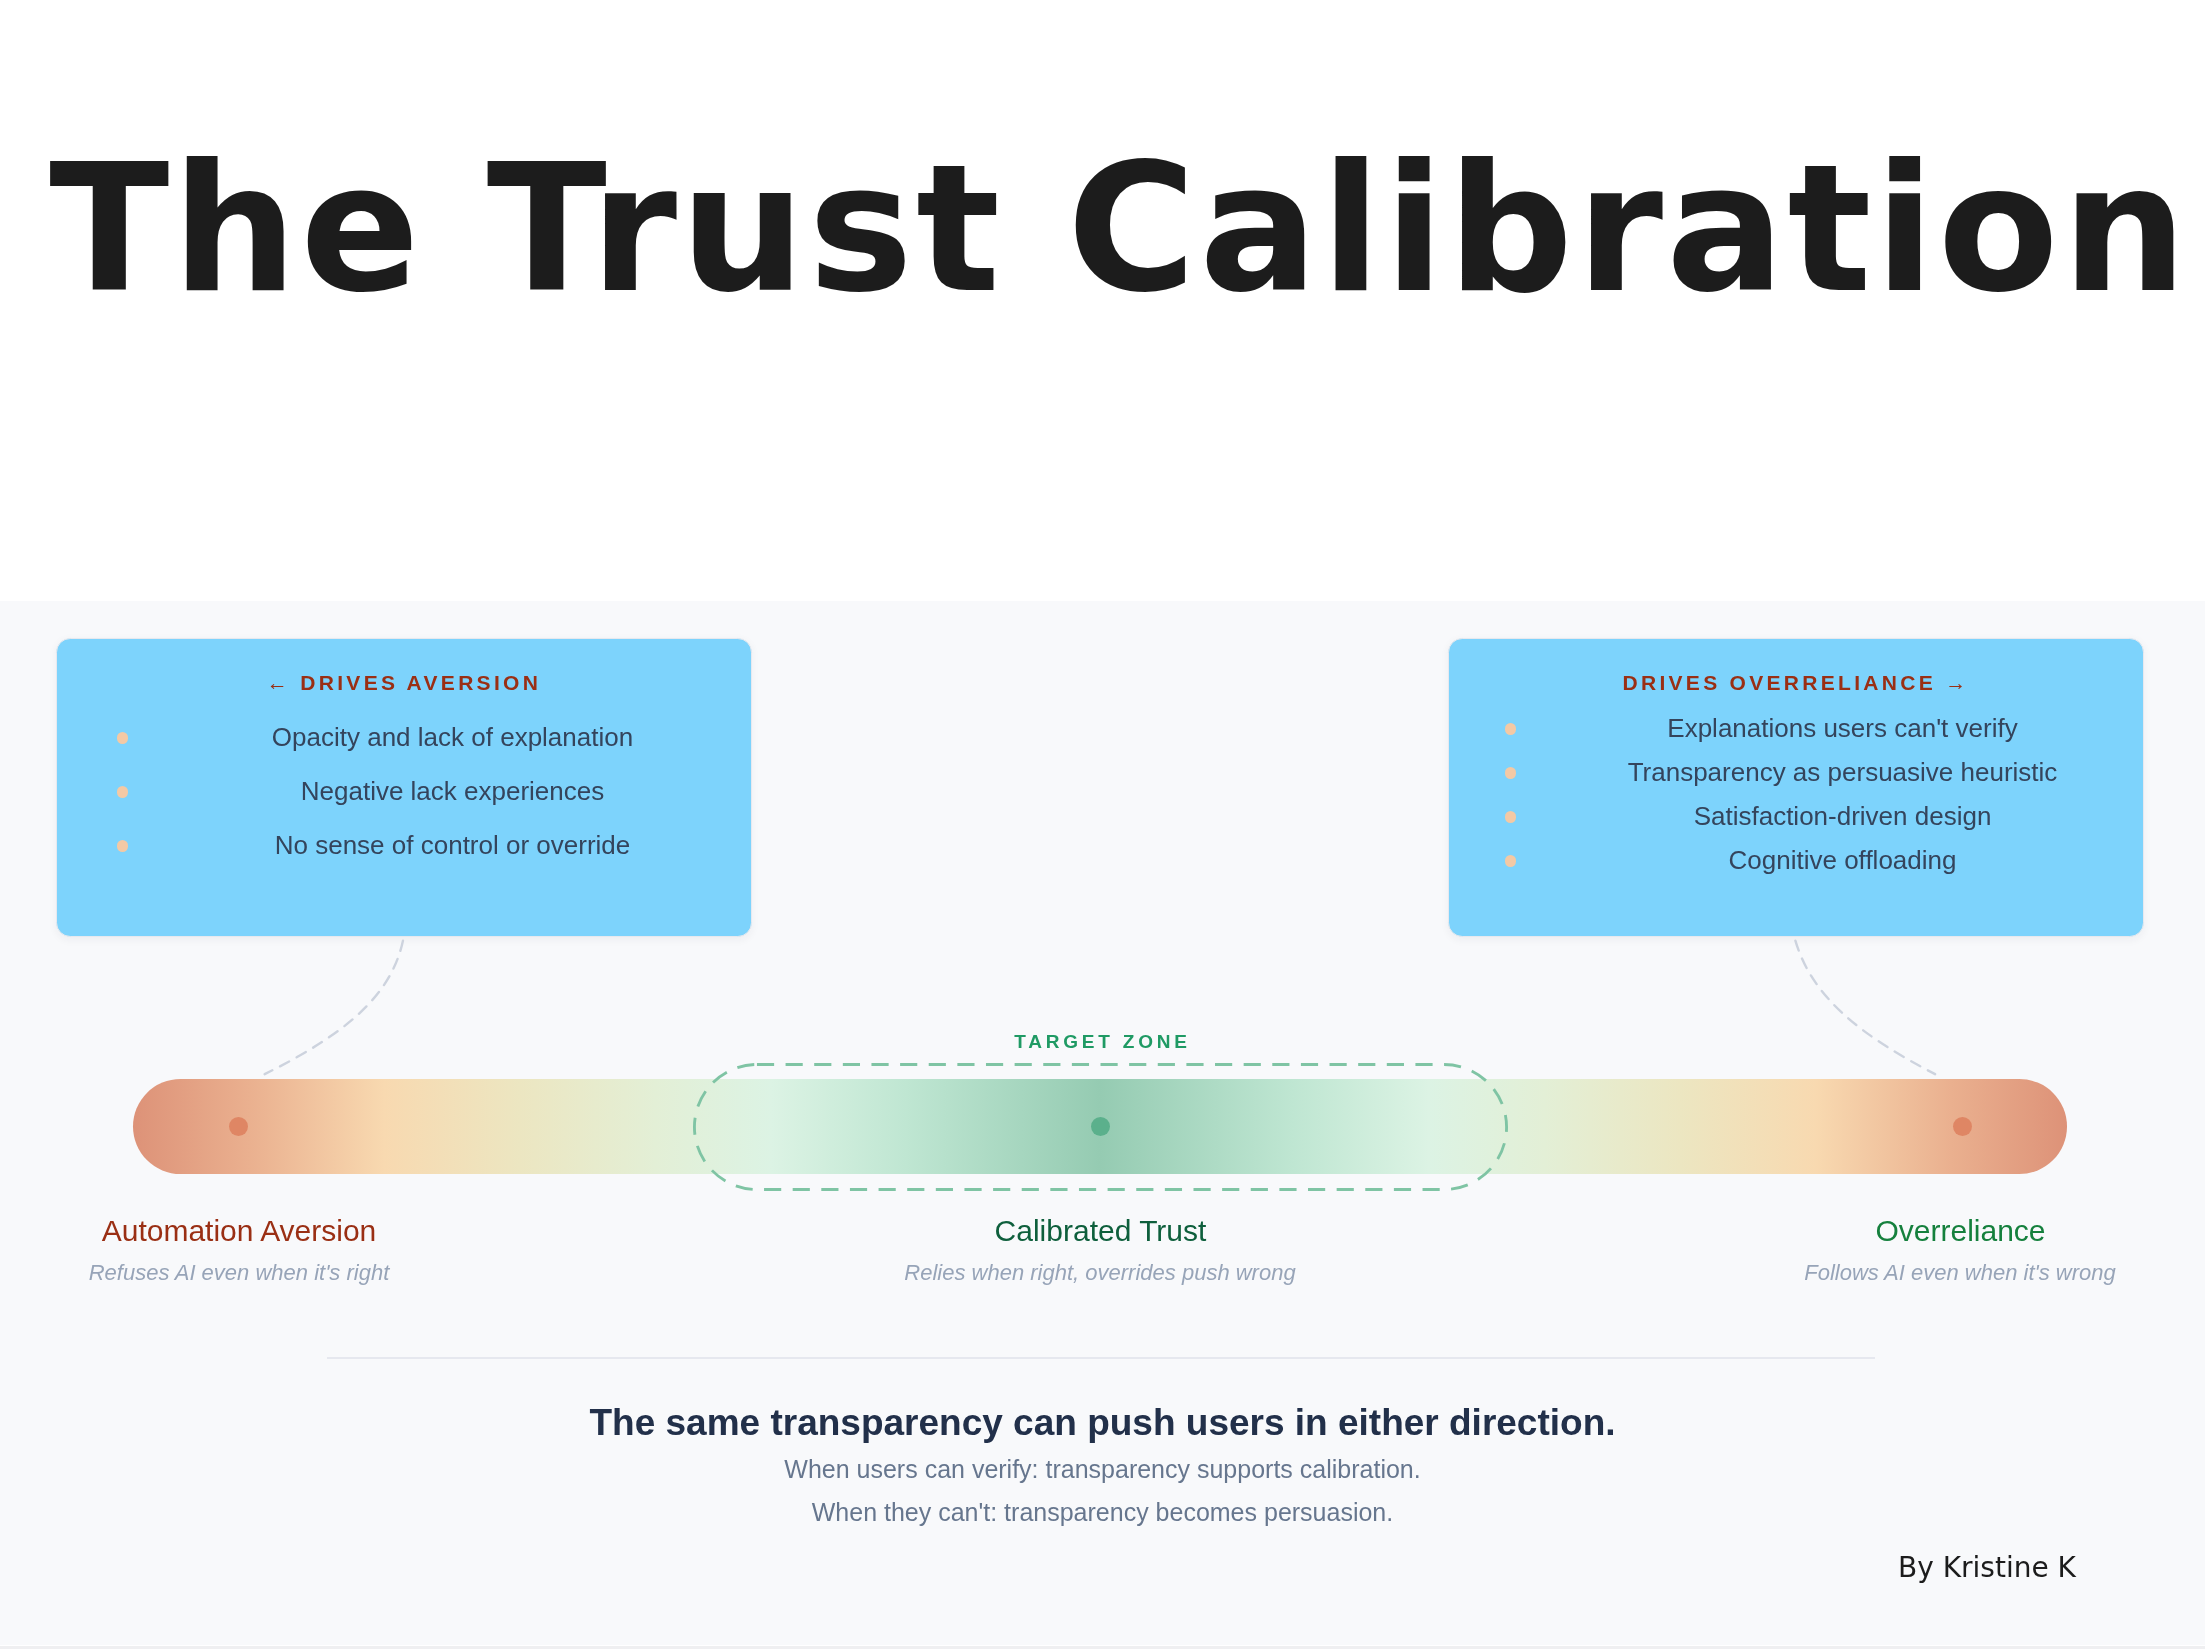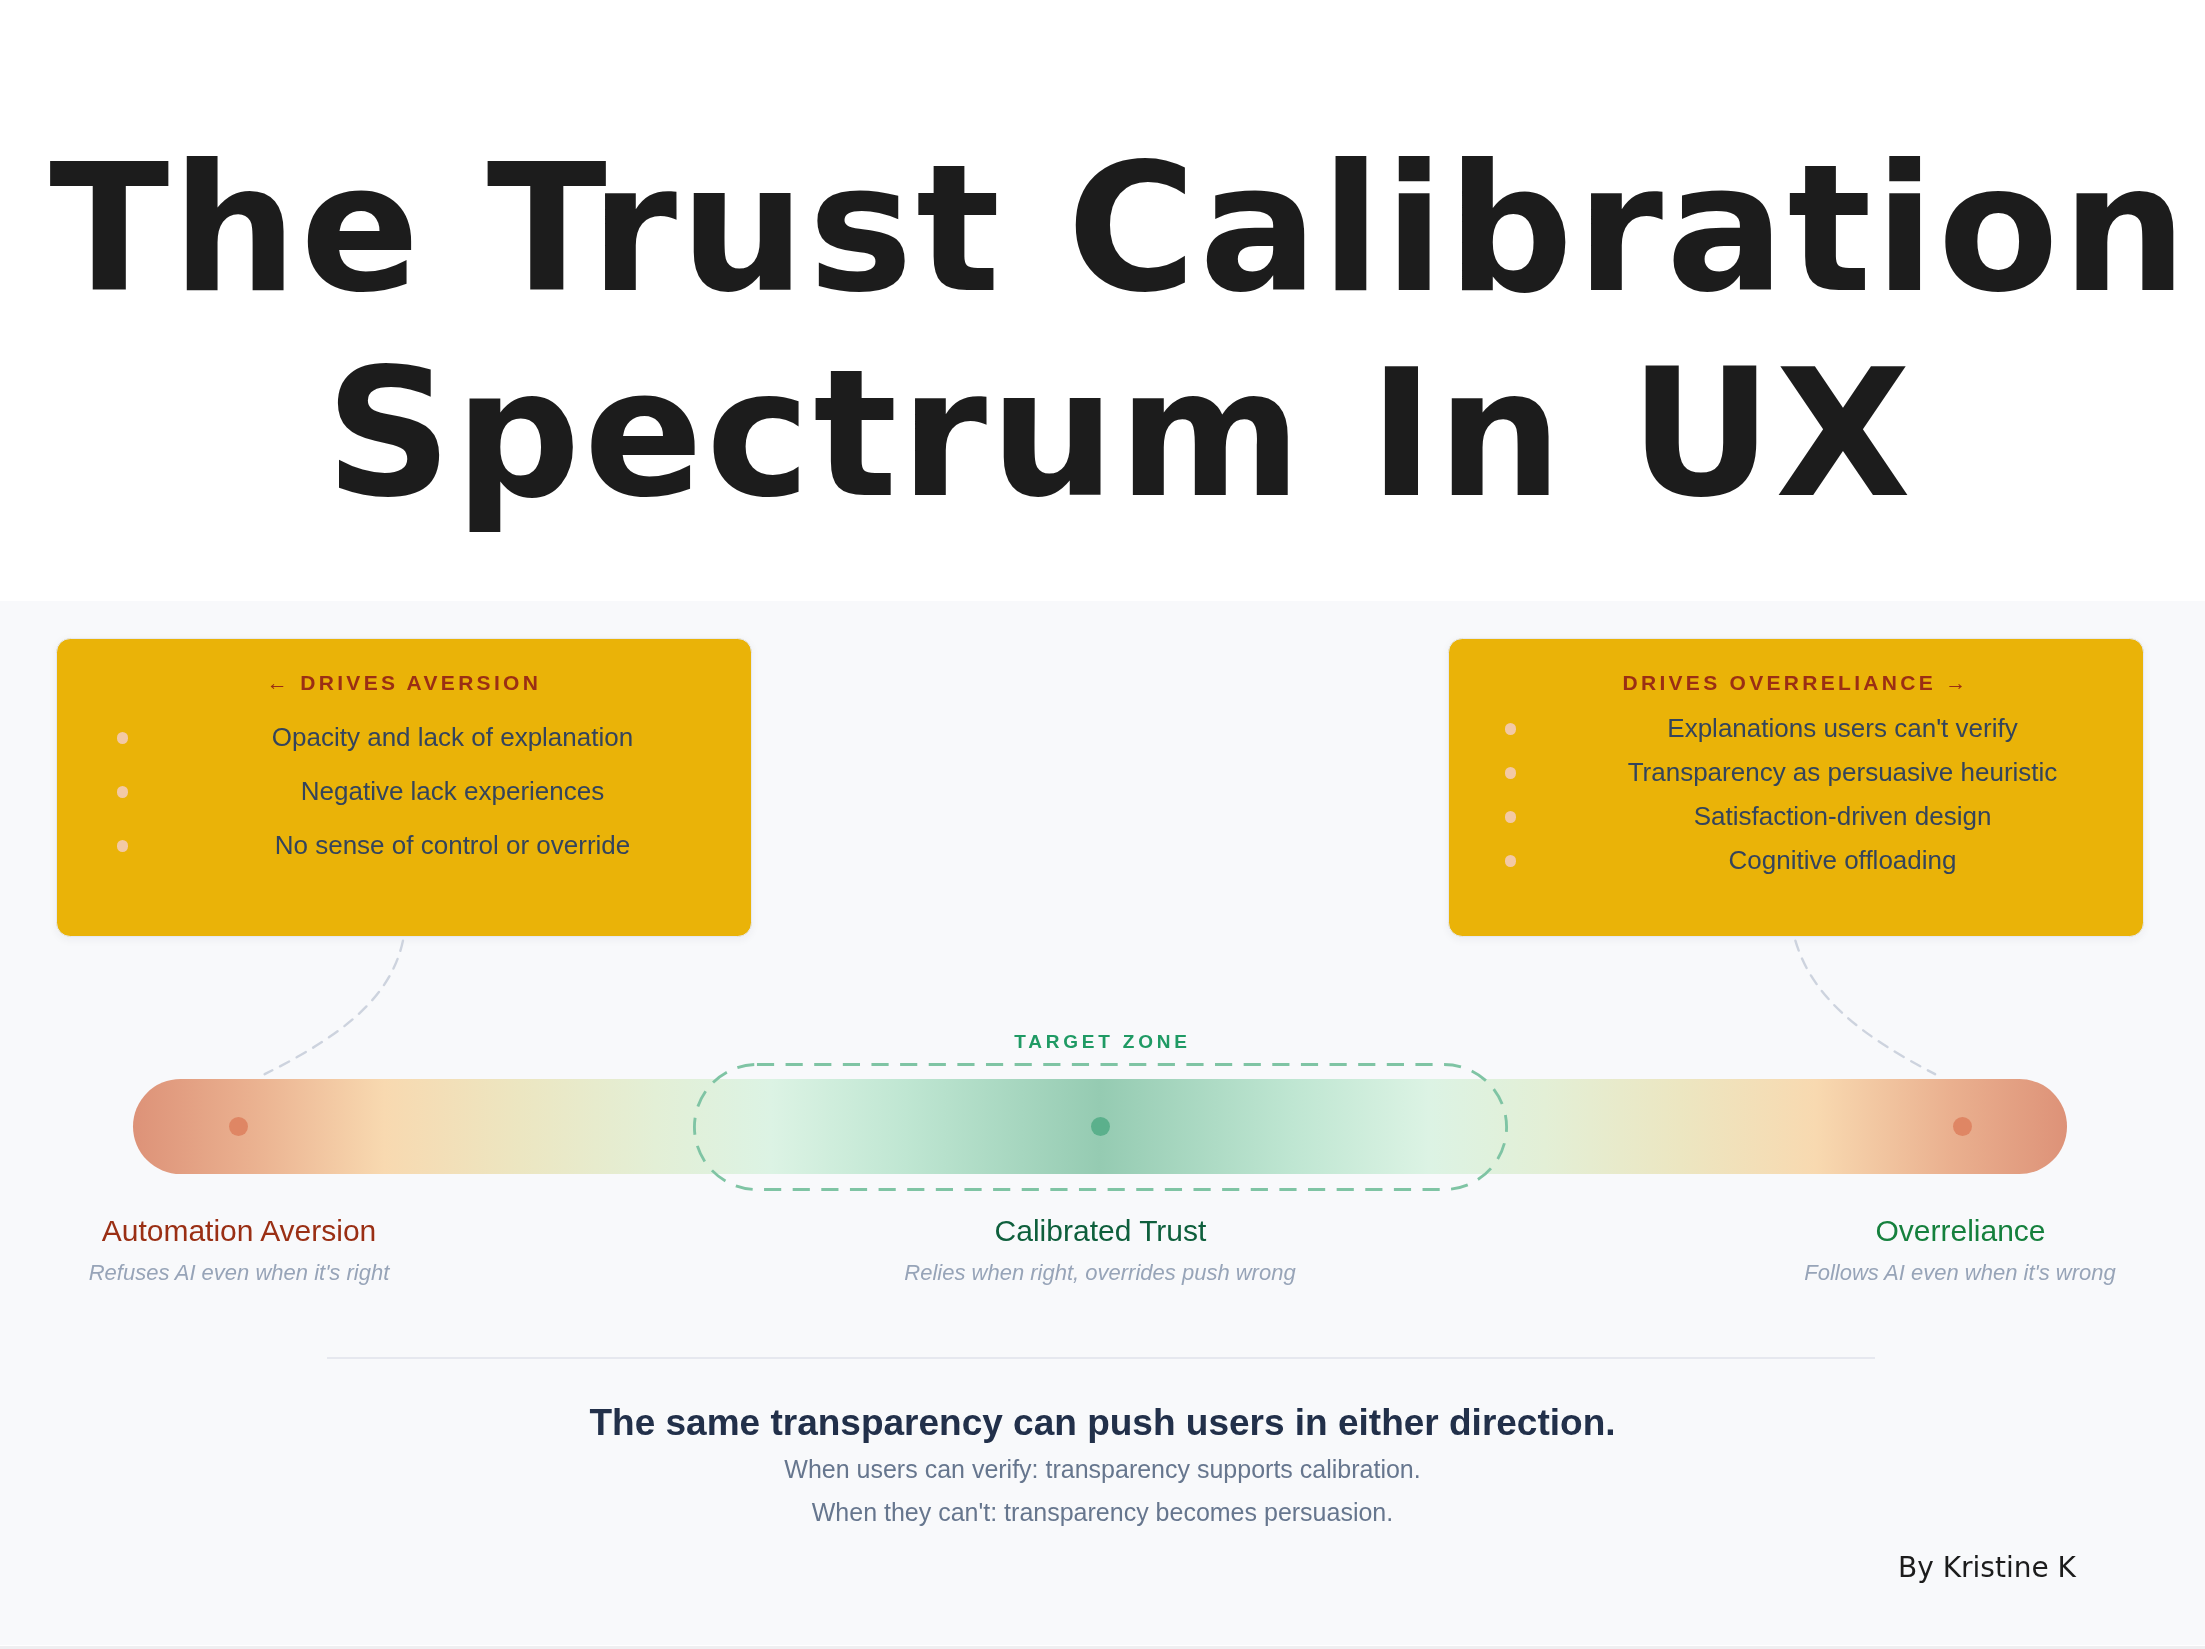--- a/index.html
+++ b/index.html
@@ -21,21 +21,21 @@
   }
   .panel {
     position: absolute; left: 0; top: 601px; width: 2205px; height: 1044px;
     background: #f8f9fb;
   }
   .bottom-edge {
     position: absolute; left: 0; top: 1646px; width: 2205px; height: 3.8px;
     background: #efeff1;
   }
   .card {
-    position: absolute; background: #eab308;
+    position: absolute; background: #7dd3fc;
     border: 1.4px solid #e6e9ef; border-radius: 14.3px;
     box-shadow: 0 2.9px 8.6px rgba(30, 41, 59, 0.05);
     box-sizing: border-box;
     padding-left: 24px;
   }
   .card.left  { left: 56px;  top: 638px; width: 696px; height: 299px; }
   .card.right { left: 1448px; top: 638px; width: 696px; height: 299px; }
   .card-heading {
     position: absolute; left: 0; width: 100%; top: 32px; text-align: center;
     font-weight: bold; font-size: 21px; letter-spacing: 3.3px; color: #9a2f14;
@@ -112,21 +112,20 @@
     position: absolute; left: 1898px; top: 1551px; font-size: 28px; color: #1c1c1c;
     font-family: "DejaVu Sans", sans-serif;
   }
 </style>
 </head>
 <body>
 
 <div class="header">
   <h1 class="title">
     <span>The Trust Calibration</span><br>
-    <span>Spectrum In UX</span>
   </h1>
 </div>
 
 <div class="panel"></div>
 <div class="bottom-edge"></div>
 
 <div class="card left">
   <div class="card-heading">← DRIVES AVERSION</div>
   <ul>
     <li><span class="bullet"></span><span>Opacity and lack of explanation</span></li>

